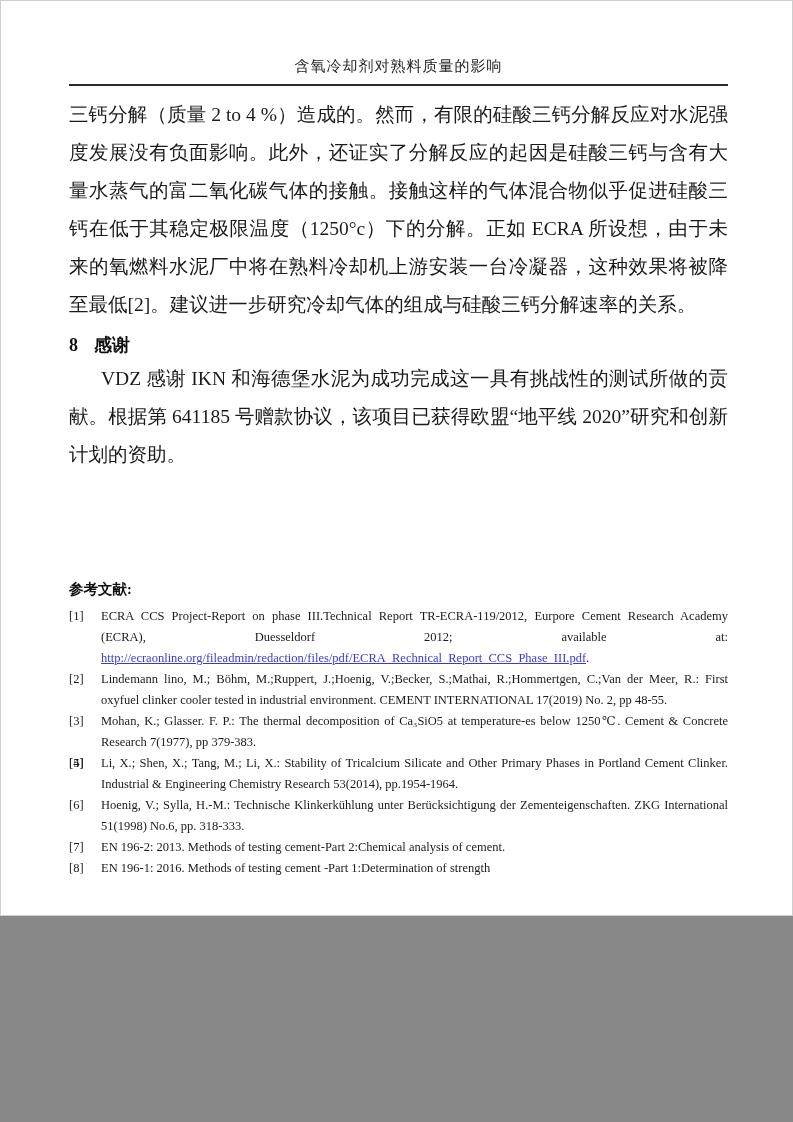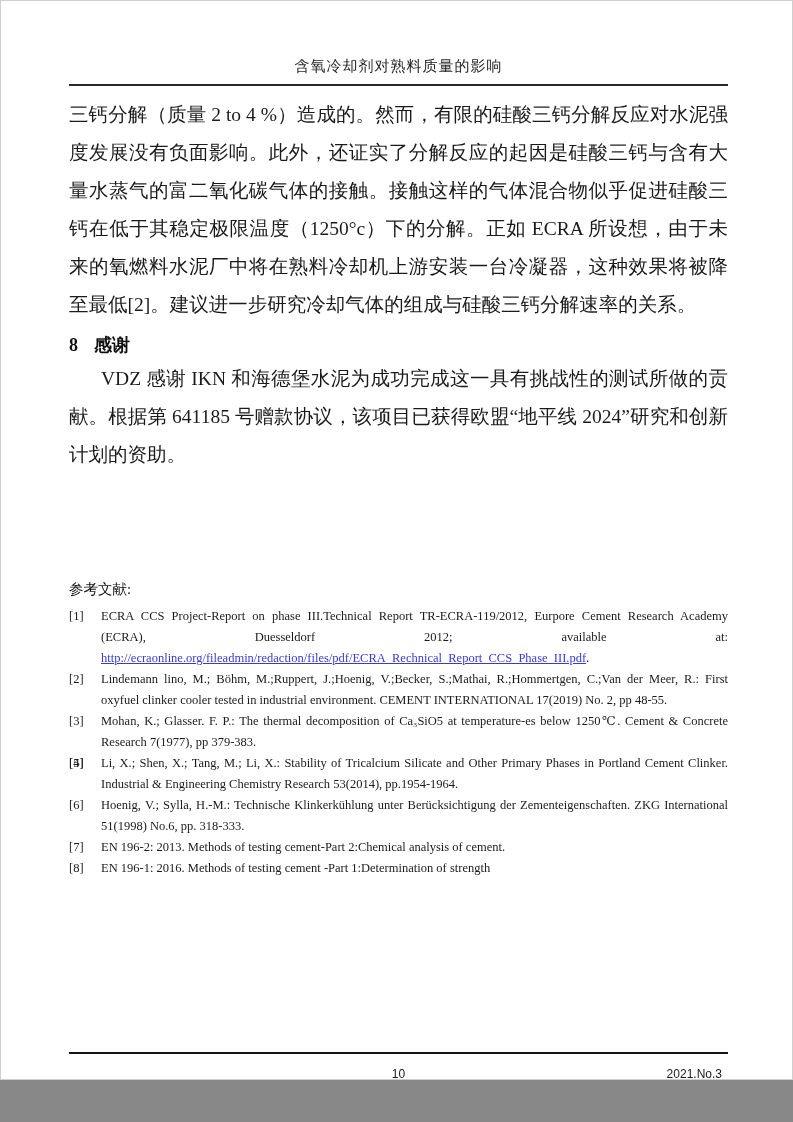--- a/index.html
+++ b/index.html
@@ -1,18 +1,18 @@
 <!DOCTYPE html>
 <html><head>
 <meta charset="utf-8">
 <style>
   html,body{margin:0;padding:0;background:#888;}
   .page{
     position:relative;
-    width:793px;height:1080px;
+    width:793px;height:916px;
     margin:0 auto;
     background:#ffffff;
     box-sizing:border-box;
     border:1px solid #cfcfcf;
     font-family:"Liberation Serif","DejaVu Serif",serif;
     color:#1a1a1a;
     overflow:hidden;
   }
   .header{
     margin:56px 64px 0 68px;
@@ -47,21 +47,21 @@
     margin:0;
     font-size:19.5px;
     line-height:38px;
     text-align:justify;
     text-justify:inter-ideograph;
     text-indent:32px;
   }
   .refs-heading{
     margin:104px 0 0 0;
     font-size:14.5px;
-    font-weight:normal;
+    font-weight:bold;
     line-height:22px;
     color:#111;
   }
   .refs-list{
     margin-top:6px;
     font-size:12.5px;
     line-height:21px;
   }
   .ref-item{
     position:relative;
@@ -111,21 +111,21 @@
   <div class="header">
     <div class="header-title">含氧冷却剂对熟料质量的影响</div>
   </div>
 
   <div class="content">
 
     <p class="body-para">三钙分解（质量 2 to 4 %）造成的。然而，有限的硅酸三钙分解反应对水泥强度发展没有负面影响。此外，还证实了分解反应的起因是硅酸三钙与含有大量水蒸气的富二氧化碳气体的接触。接触这样的气体混合物似乎促进硅酸三钙在低于其稳定极限温度（1250°c）下的分解。正如 ECRA 所设想，由于未来的氧燃料水泥厂中将在熟料冷却机上游安装一台冷凝器，这种效果将被降至最低[2]。建议进一步研究冷却气体的组成与硅酸三钙分解速率的关系。</p>
 
     <h2 class="section-heading"><span class="sec-num">8</span><span>感谢</span></h2>
 
-    <p class="ack-para">VDZ 感谢 IKN 和海德堡水泥为成功完成这一具有挑战性的测试所做的贡献。根据第 641185 号赠款协议，该项目已获得欧盟“地平线 2024”研究和创新计划的资助。</p>
+    <p class="ack-para">VDZ 感谢 IKN 和海德堡水泥为成功完成这一具有挑战性的测试所做的贡献。根据第 641185 号赠款协议，该项目已获得欧盟“地平线 2020”研究和创新计划的资助。</p>
 
     <div class="refs-heading">参考文献:</div>
 
     <div class="refs-list">
 
       <p class="ref-item">
         <span class="ref-label">[1]</span><span>ECRA CCS Project-Report on phase III.Technical Report TR-ECRA-119/2012, Eurpore Cement Research Academy (ECRA), Duesseldorf 2012; available at: </span><a class="ref-link" href="#">http://ecraonline.org/fileadmin/redaction/files/pdf/ECRA_Rechnical_Report_CCS_Phase_III.pdf</a><span>.</span>
       </p>
 
       <p class="ref-item">

